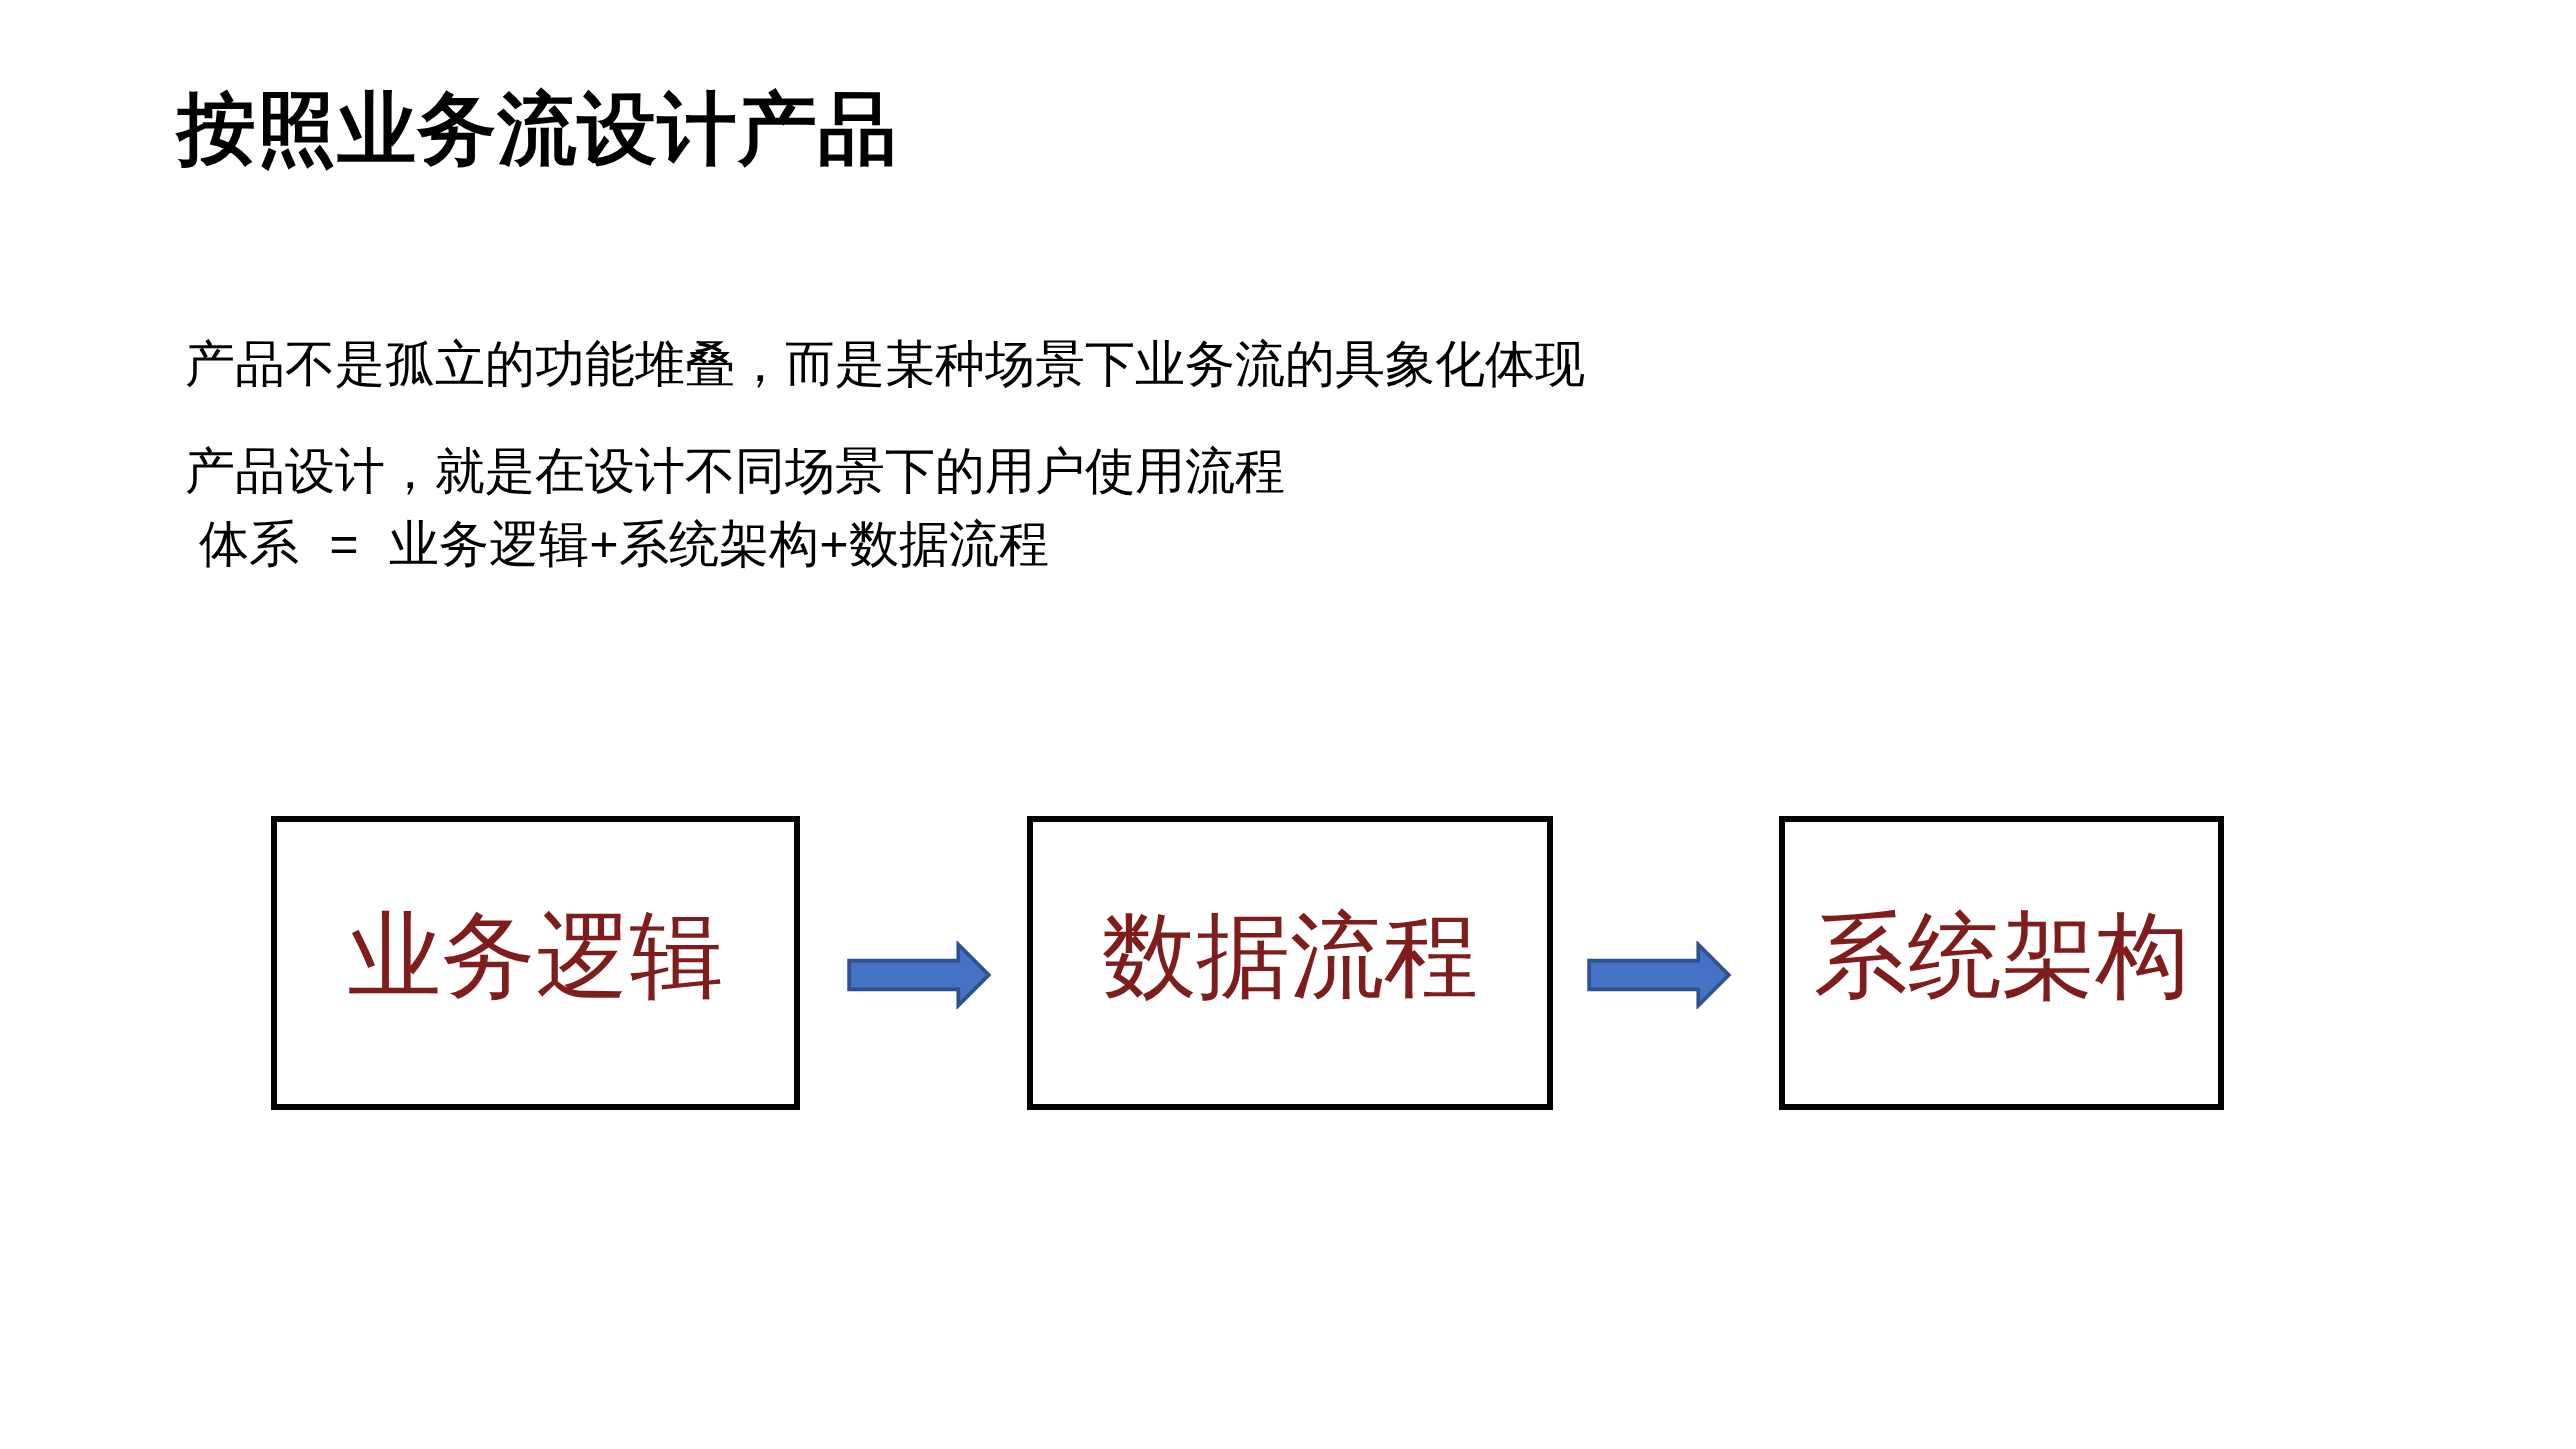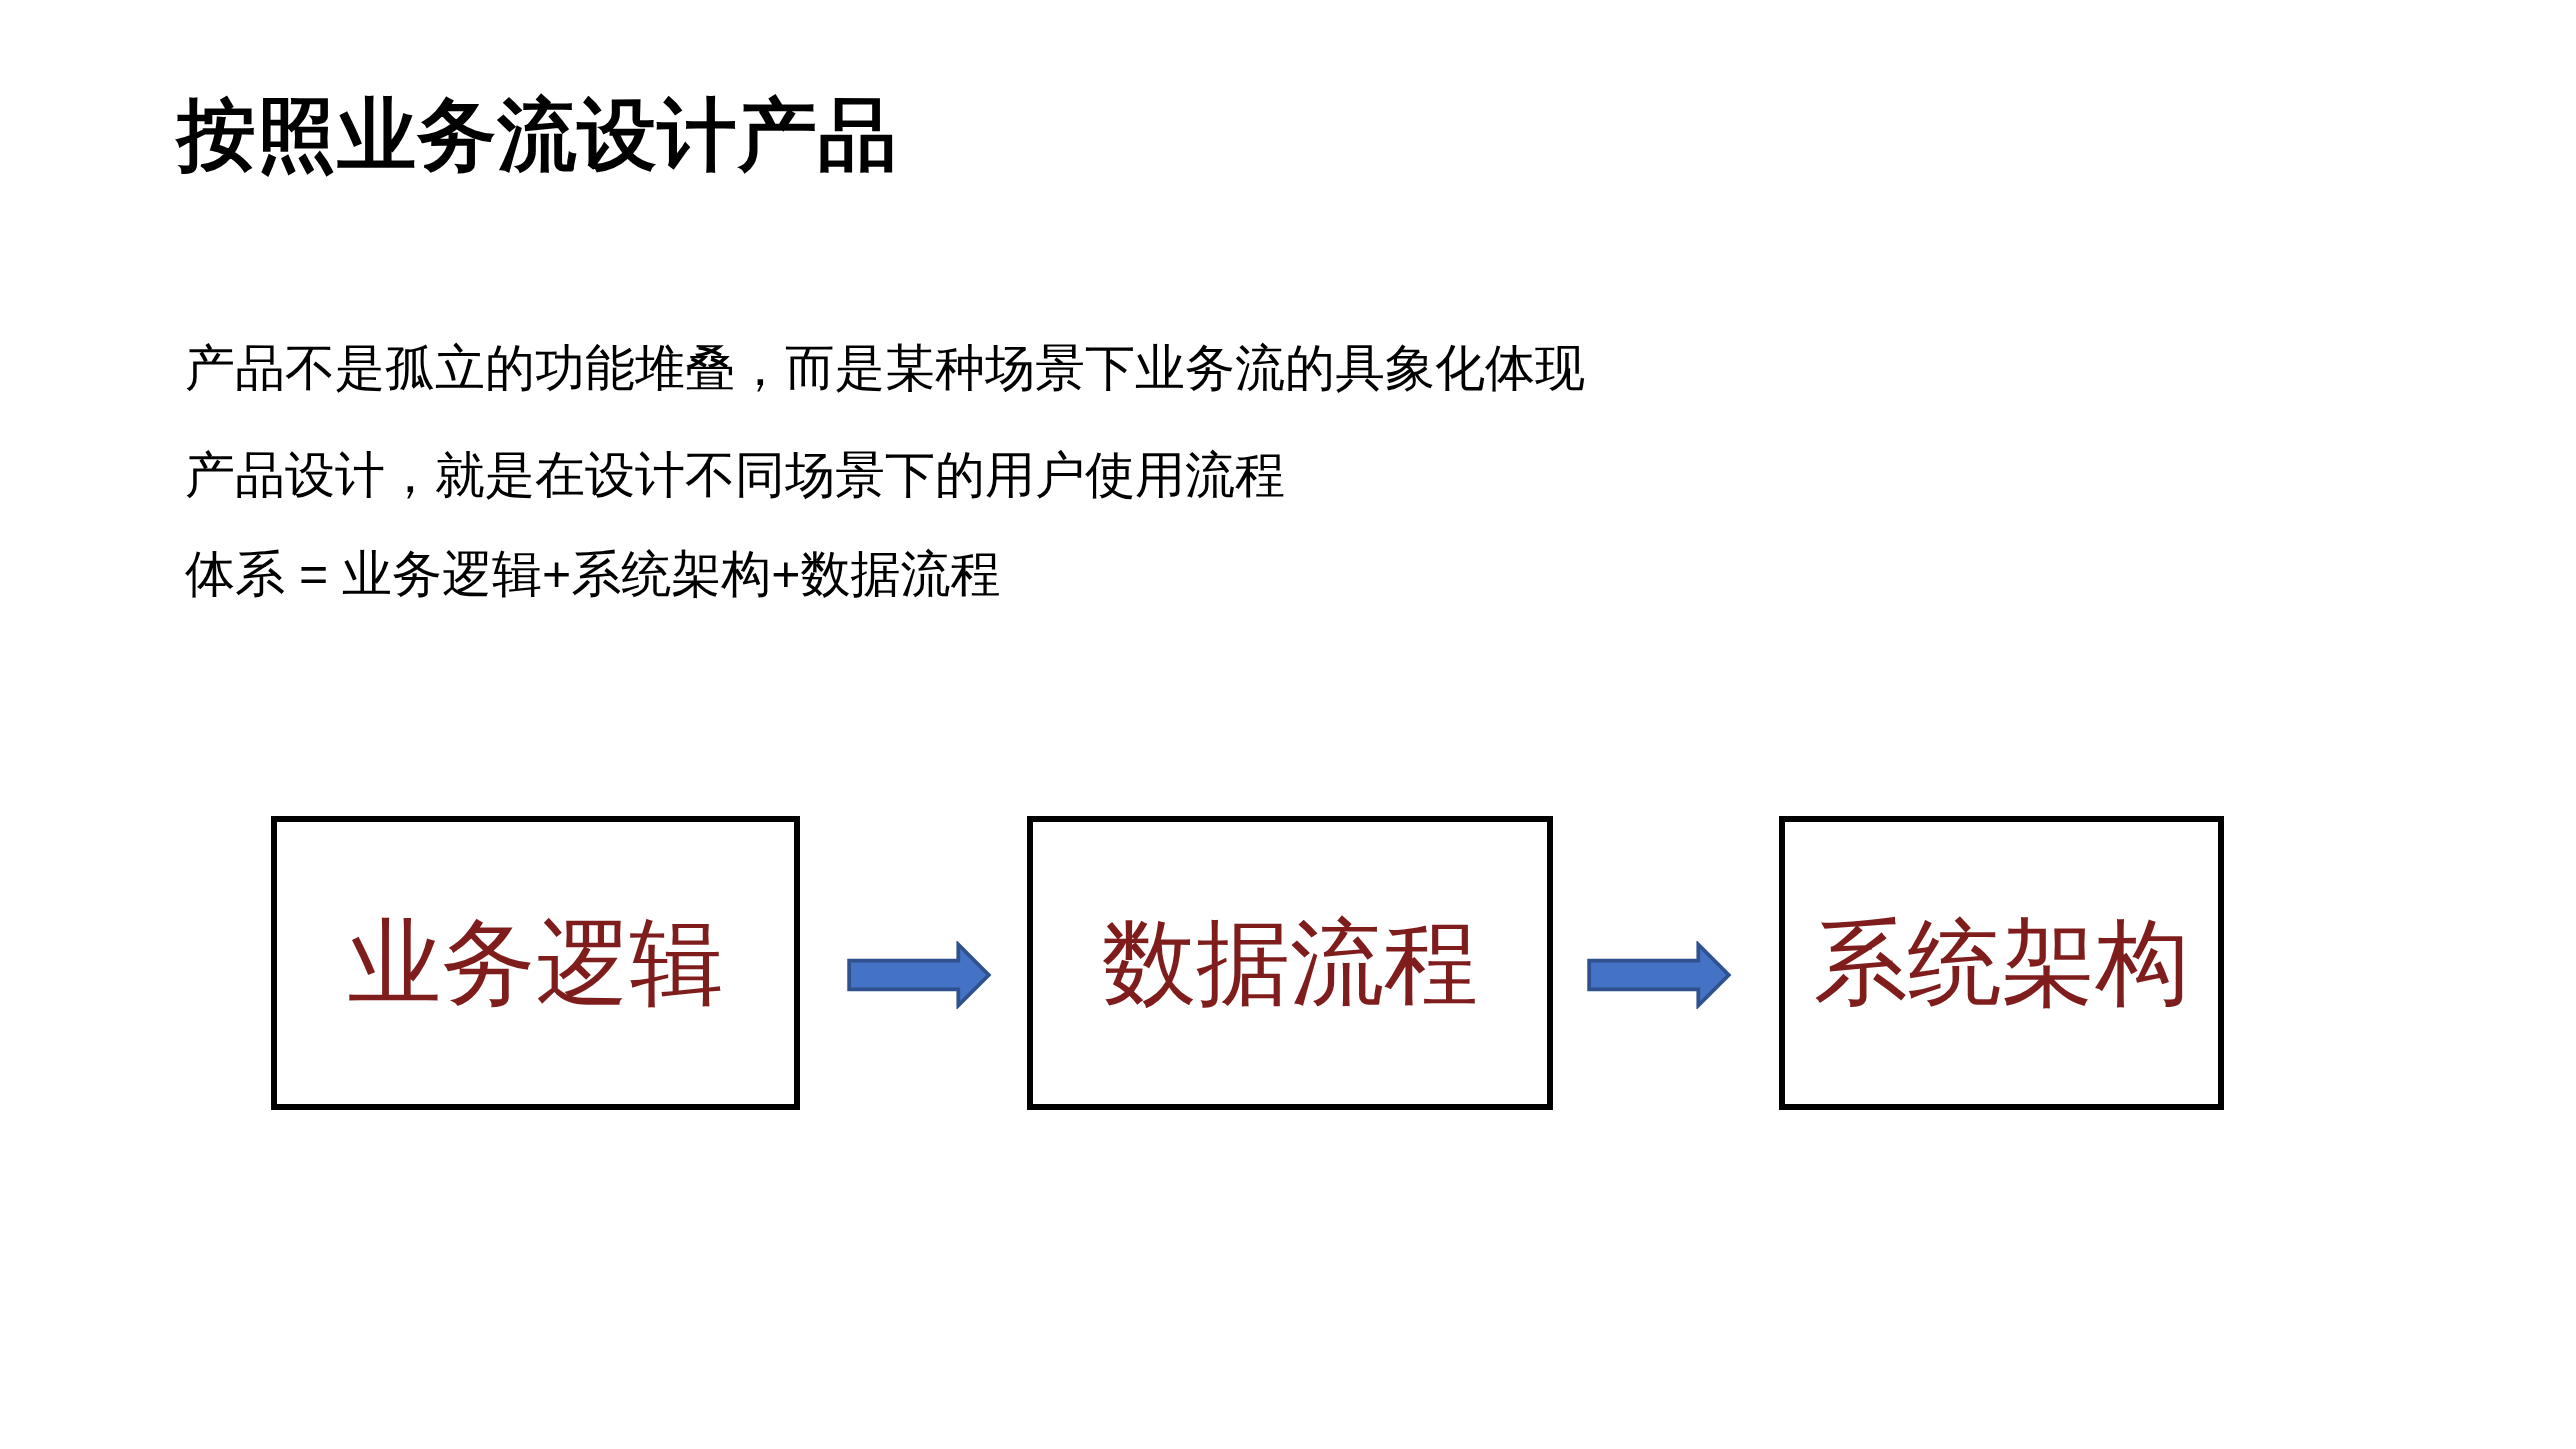--- a/index.html
+++ b/index.html
@@ -6,21 +6,21 @@
     margin: 0;
     padding: 0;
     background: #ffffff;
   }
   .slide {
     position: relative;
     width: 2576px;
     height: 1449px;
     background: #ffffff;
     overflow: hidden;
-    font-family: Liberation Sans, sans-serif;
+    font-family: Liberation Mono, monospace;
     color: #000000;
   }
   .slide-title {
     position: absolute;
     left: 177px;
     top: 86px;
     margin: 0;
     font-size: 79px;
     font-weight: 800;
     line-height: 1.25;
@@ -33,21 +33,21 @@
     left: 185px;
     margin: 0;
     font-size: 50px;
     font-weight: 400;
     line-height: 1.2;
     color: #000000;
     white-space: nowrap;
   }
   .body-line-1 { top: 338px; }
   .body-line-2 { top: 445px; }
-  .body-line-3 { top: 544px; }
+  .body-line-3 { top: 518px; margin-left: 14px; }
 
   .flow-box {
     position: absolute;
     top: 816px;
     height: 294px;
     border: 6.4px solid #000000;
     box-sizing: border-box;
     background: #ffffff;
     display: flex;
     align-items: center;

